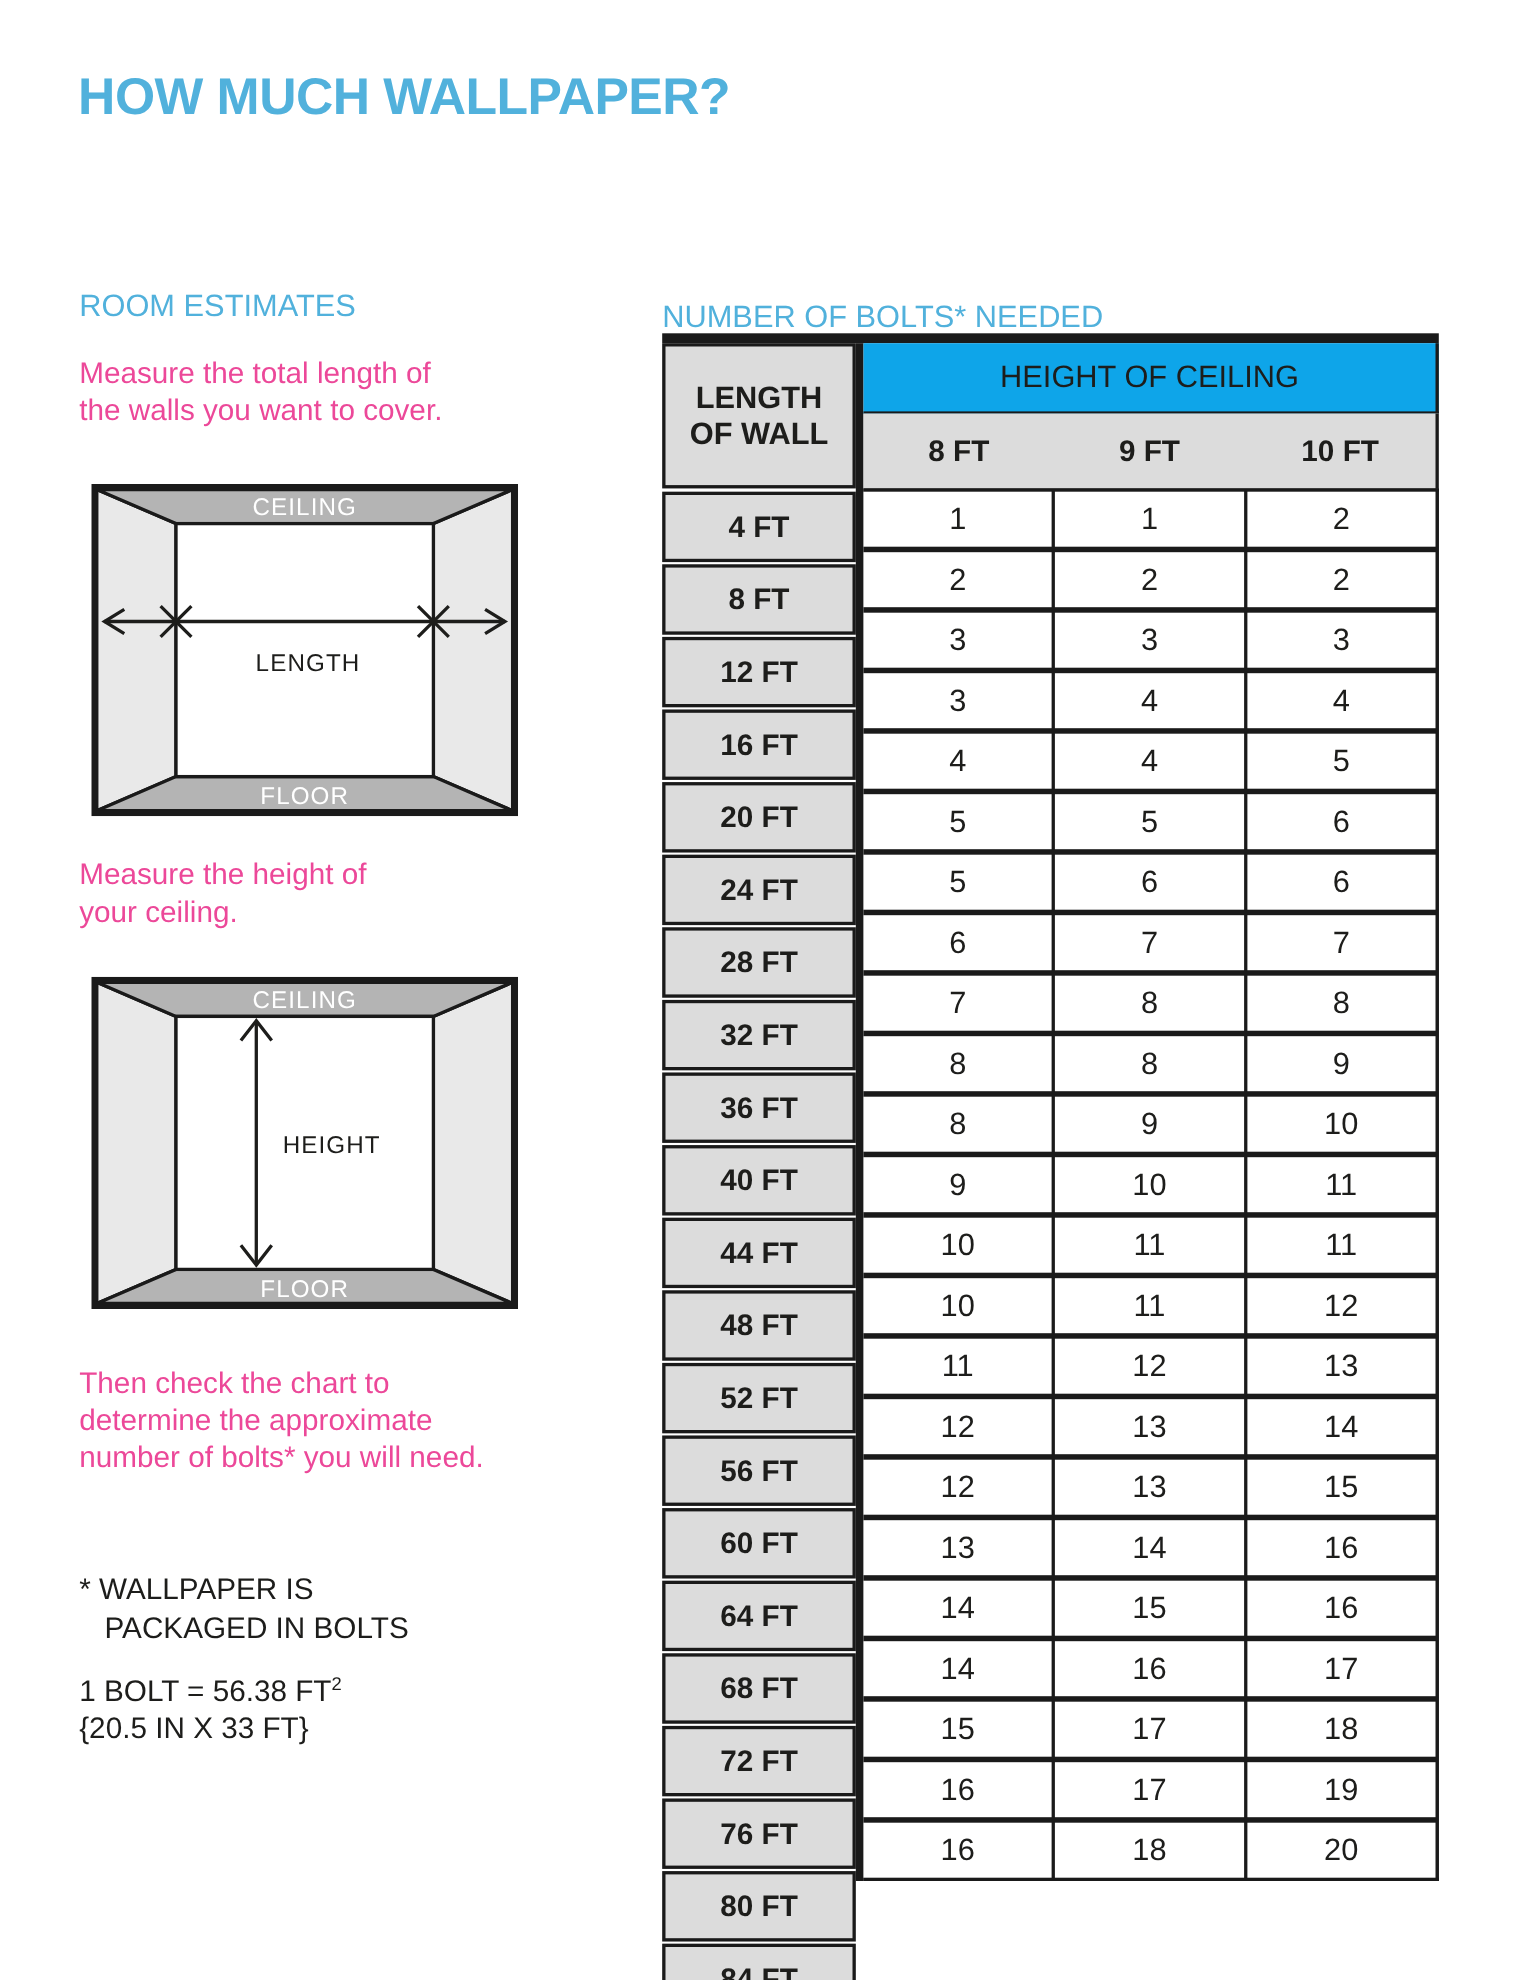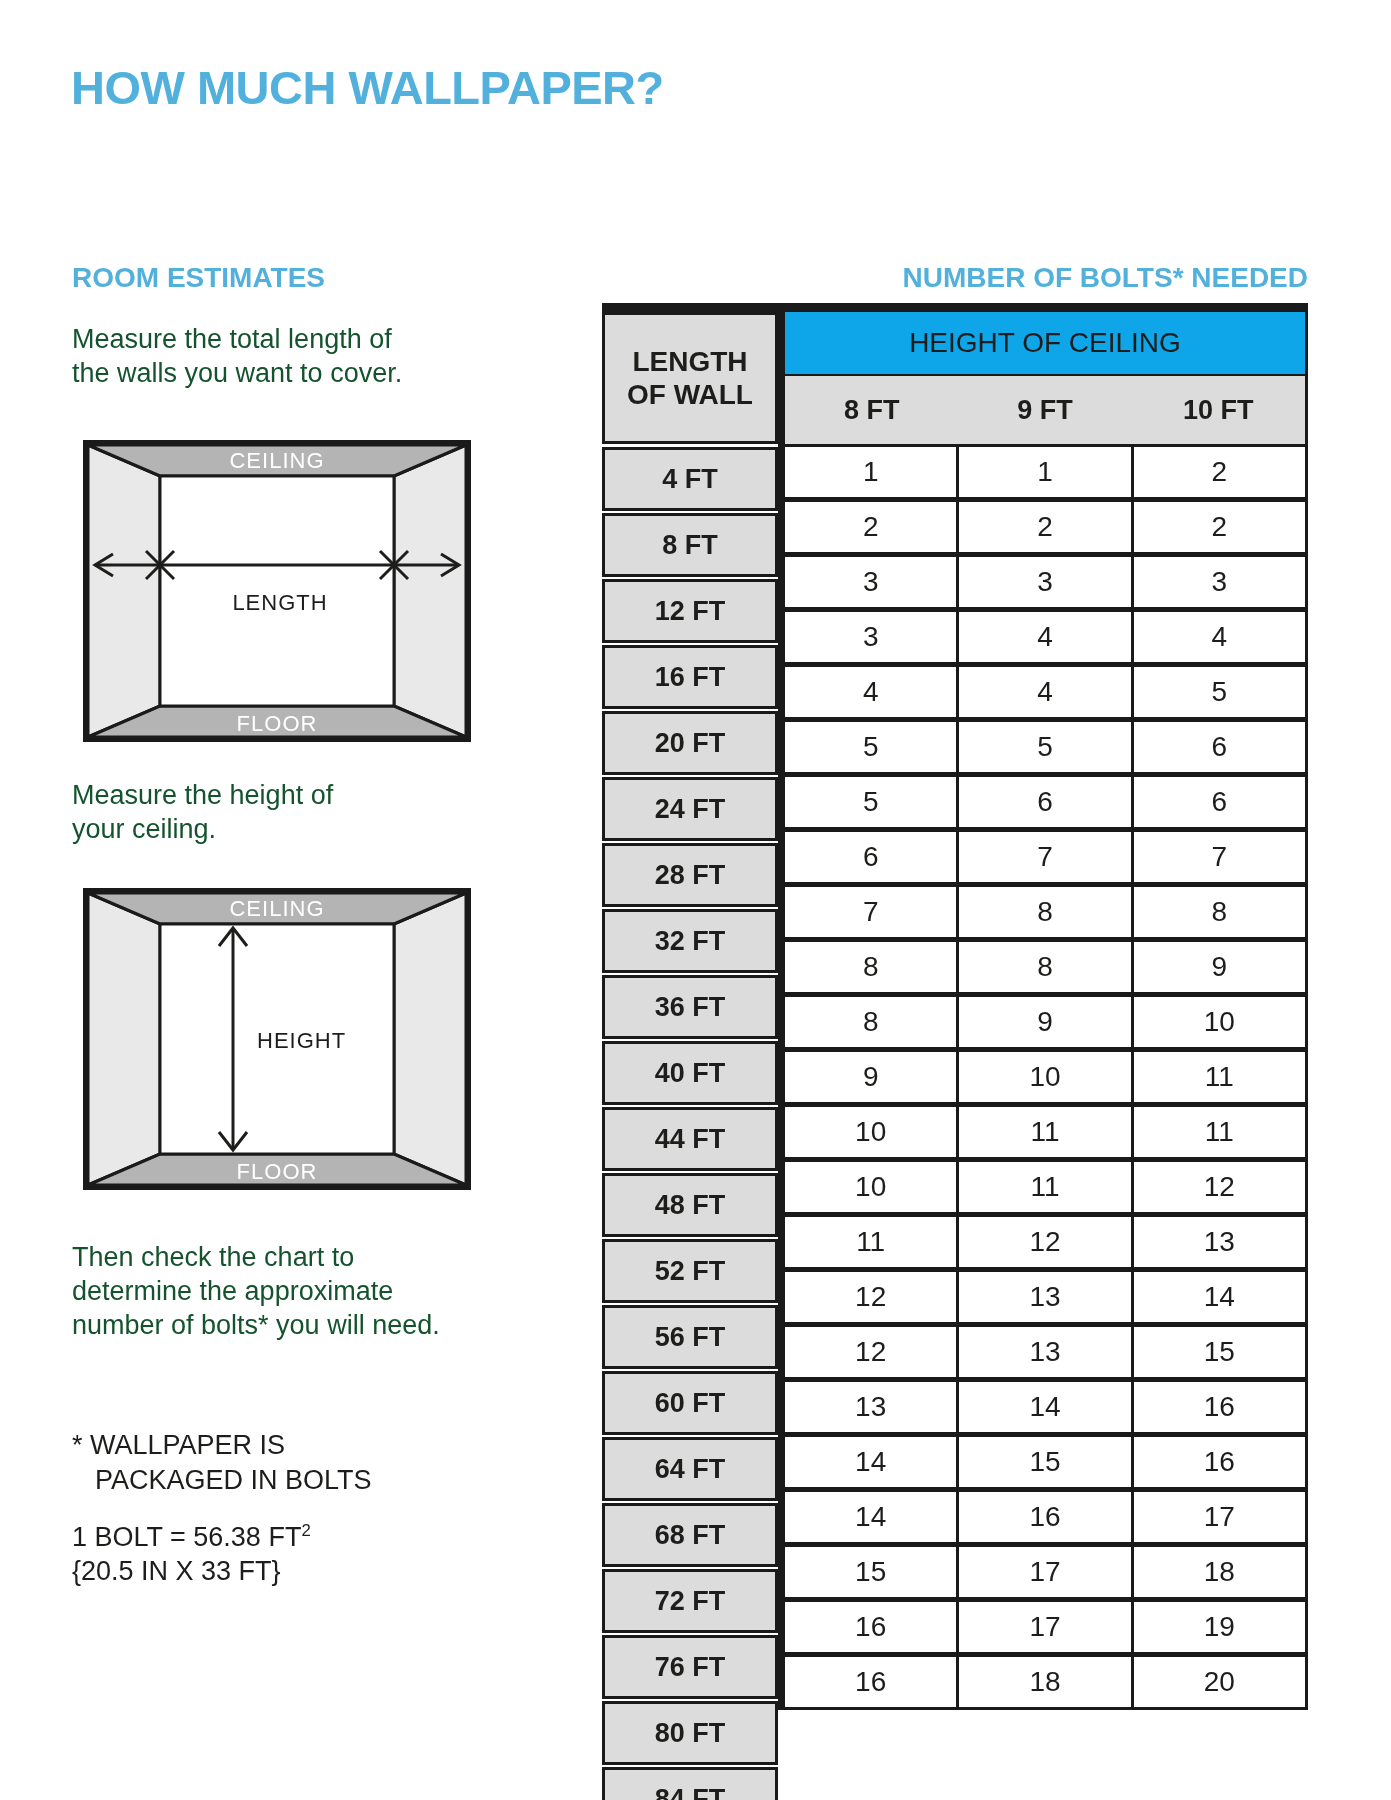--- a/index.html
+++ b/index.html
@@ -2,25 +2,25 @@
 <html><head>
 <meta charset="utf-8">
 <style>
   html,body{margin:0;padding:0;background:#fff;}
   .page{position:relative;width:1391px;height:1800px;background:#ffffff;
         font-family:"Liberation Sans","DejaVu Sans",sans-serif;color:#1D1D1B;overflow:hidden;padding-left:19px;}
 
   .title{position:absolute;left:71px;top:60px;font-size:47px;font-weight:bold;
          letter-spacing:-0.5px;color:#51B1DC;}
 
-  .section-heading{position:absolute;font-size:28px;font-weight:bold;color:#51B1DC;letter-spacing:0;}
+  .section-heading{position:absolute;font-size:28px;font-weight:normal;color:#51B1DC;letter-spacing:0;}
   .heading-left{left:72px;top:262px;}
-  .heading-table{left:602px;top:262px;width:706px;text-align:right;}
-
-  .para{position:absolute;left:72px;font-size:27px;line-height:34px;color:#14532d;}
+  .heading-table{left:602px;top:272px;width:706px;text-align:left;}
+
+  .para{position:absolute;left:72px;font-size:27px;line-height:34px;color:#ec4899;}
   .para-1{top:322px;}
   .para-2{top:778px;}
   .para-3{top:1240px;}
 
   .footnote{position:absolute;left:72px;top:1428px;font-size:27px;line-height:35px;font-weight:normal;}
   .footnote .indent{padding-left:23px;}
   .bolt-info{position:absolute;left:72px;top:1520px;font-size:27px;line-height:34px;font-weight:normal;}
   .bolt-info sup{font-size:0.62em;vertical-align:super;line-height:0;}
 
   .diagram{position:absolute;left:83px;width:344px;height:302px;}

